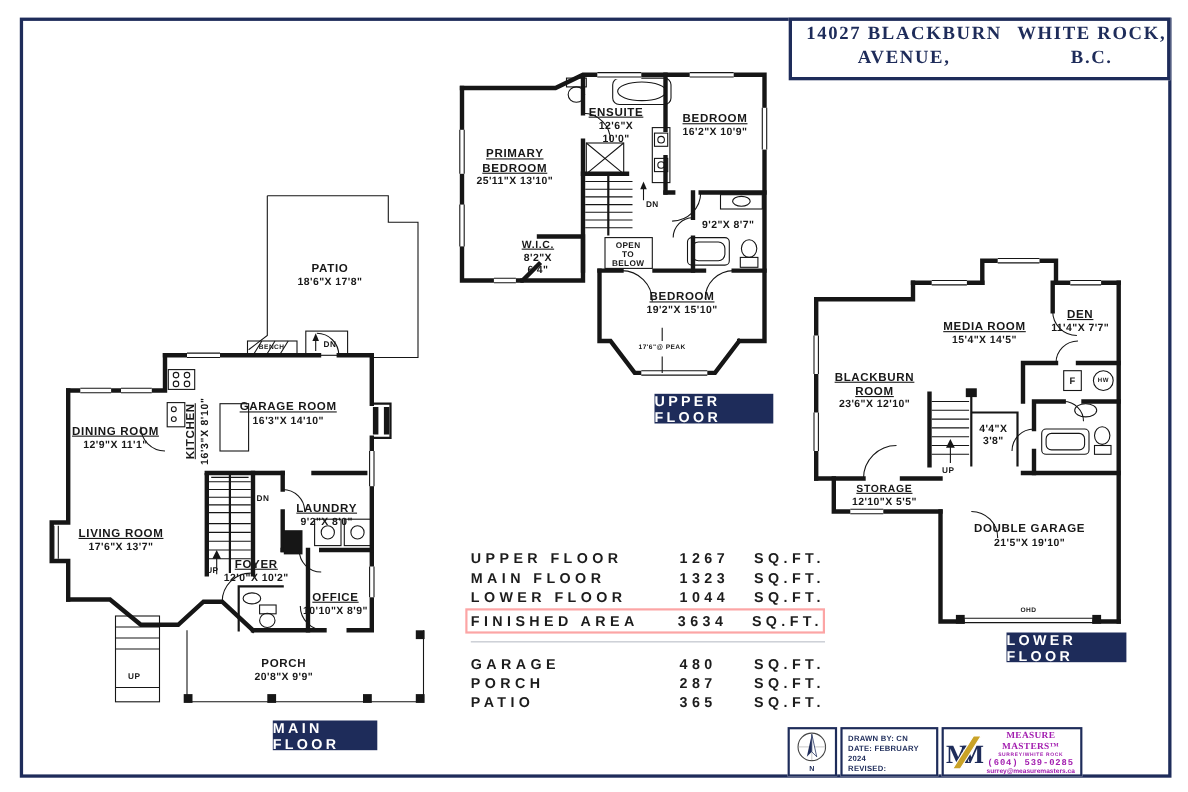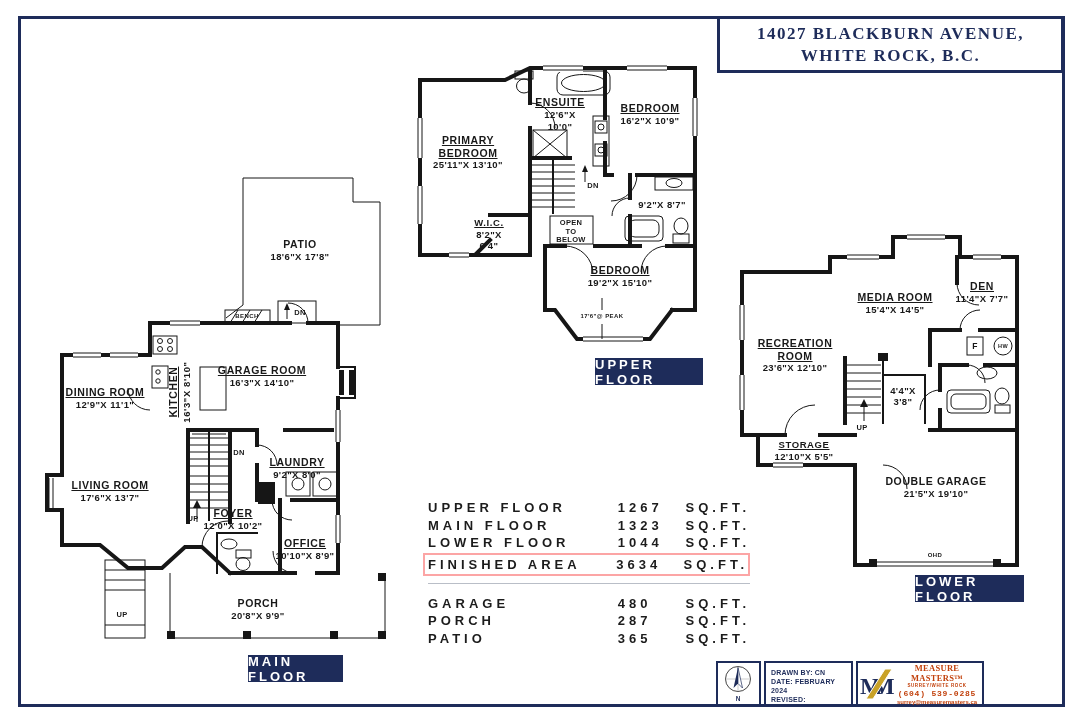--- a/index.html
+++ b/index.html
@@ -1,21 +1,21 @@
 <!DOCTYPE html>
 <html><head>
 <meta charset="utf-8">
 <style>
   html,body{margin:0;padding:0;background:#eef2f7;}
   .sheet{position:relative;width:1080px;height:720px;background:#ffffff;overflow:hidden;
          font-family:"Liberation Sans",sans-serif;}
   .frame{position:absolute;left:18px;top:16px;width:1041px;height:685px;
          border:3px solid #1e2c5a;}
   .title-box{position:absolute;left:717px;top:16px;width:341px;height:51px;background:#fff;
-             border:3px solid #1e2c5a;display:flex;flex-direction:column;justify-content:center;
+             border:3px solid #1e2c5a;display:flex;flex-direction:row;justify-content:center;
              text-align:center;}
   .title-box div{font-family:"Liberation Serif",serif;font-weight:bold;font-size:17px;
                  letter-spacing:1.5px;color:#1e2c5a;line-height:22px;}
   .tag{position:absolute;background:#1e2c5a;color:#fff;font-weight:bold;font-size:13px;
        letter-spacing:3px;display:flex;align-items:center;justify-content:center;}
   .plan{position:absolute;}
   .plan svg{position:absolute;left:0;top:0;}
   .w{stroke:#161616;stroke-width:4;fill:none;stroke-linecap:square;}
   .m{stroke:#161616;stroke-width:2;fill:none;stroke-linecap:square;}
   .t{stroke:#161616;stroke-width:1;fill:none;}
@@ -41,21 +41,21 @@
   .arow .vl{width:64px;text-align:left;}
   .arow .un{margin-left:14px;}
   .boxed{border:2px solid #fca5a5;margin-left:-5px;padding-left:3px;margin-top:1px;height:19px;}
   .hair{border-top:1px solid #b9bec7;margin:7px 0 11px 0;}
   
   .footer{position:absolute;left:716px;top:661px;display:flex;gap:3px;height:45px;}
   .fbox{border:2px solid #1e2c5a;background:#fff;box-sizing:border-box;position:relative;}
   .drawn{width:89px;padding:5px 0 0 5px;}
   .drawn div{font-size:7px;font-weight:bold;color:#1e2c5a;line-height:9px;letter-spacing:0.2px;}
   .logo{width:128px;display:flex;align-items:center;padding:2px 2px;}
-  .logo-text{flex:1;text-align:center;color:#c2410c;}
+  .logo-text{flex:1;text-align:center;color:#a21caf;}
   .logo-text .l1{font-family:"Liberation Serif",serif;font-weight:bold;font-size:8.5px;letter-spacing:0.3px;}
   .logo-text .l2{font-size:4.5px;font-weight:bold;letter-spacing:0.6px;}
   .logo-text .l3{font-size:8px;font-weight:bold;letter-spacing:0.8px;margin-top:1px;font-family:Liberation Mono, monospace;}
   .logo-text .l4{font-size:6px;font-weight:bold;margin-top:1px;}
 </style>
 </head>
 <body>
 
 <div class="sheet">
   <div class="frame"></div>
@@ -412,21 +412,21 @@
     </svg>
     <div class="rlabel" style="left:160px;top:66px;">
       <div class="nm">MEDIA ROOM</div>
       <div class="dm">15'4"X  14'5"</div>
     </div>
     <div class="rlabel" style="left:247px;top:55px;">
       <div class="nm">DEN</div>
       <div class="dm">11'4"X  7'7"</div>
     </div>
     <div class="rlabel" style="left:60px;top:112px;">
-      <div class="nm">RECREATION</div>
+      <div class="nm">BLACKBURN</div>
       <div class="nm">ROOM</div>
       <div class="dm">23'6"X  12'10"</div>
     </div>
     <div class="rlabel" style="left:168px;top:160px;font-size:9px;line-height:11px;">
       <div class="dm">4'4"X</div>
       <div class="dm">3'8"</div>
     </div>
     <div class="rlabel" style="left:69px;top:214px;font-size:9.5px;line-height:11.5px;">
       <div class="nm">STORAGE</div>
       <div class="dm">12'10"X  5'5"</div>

